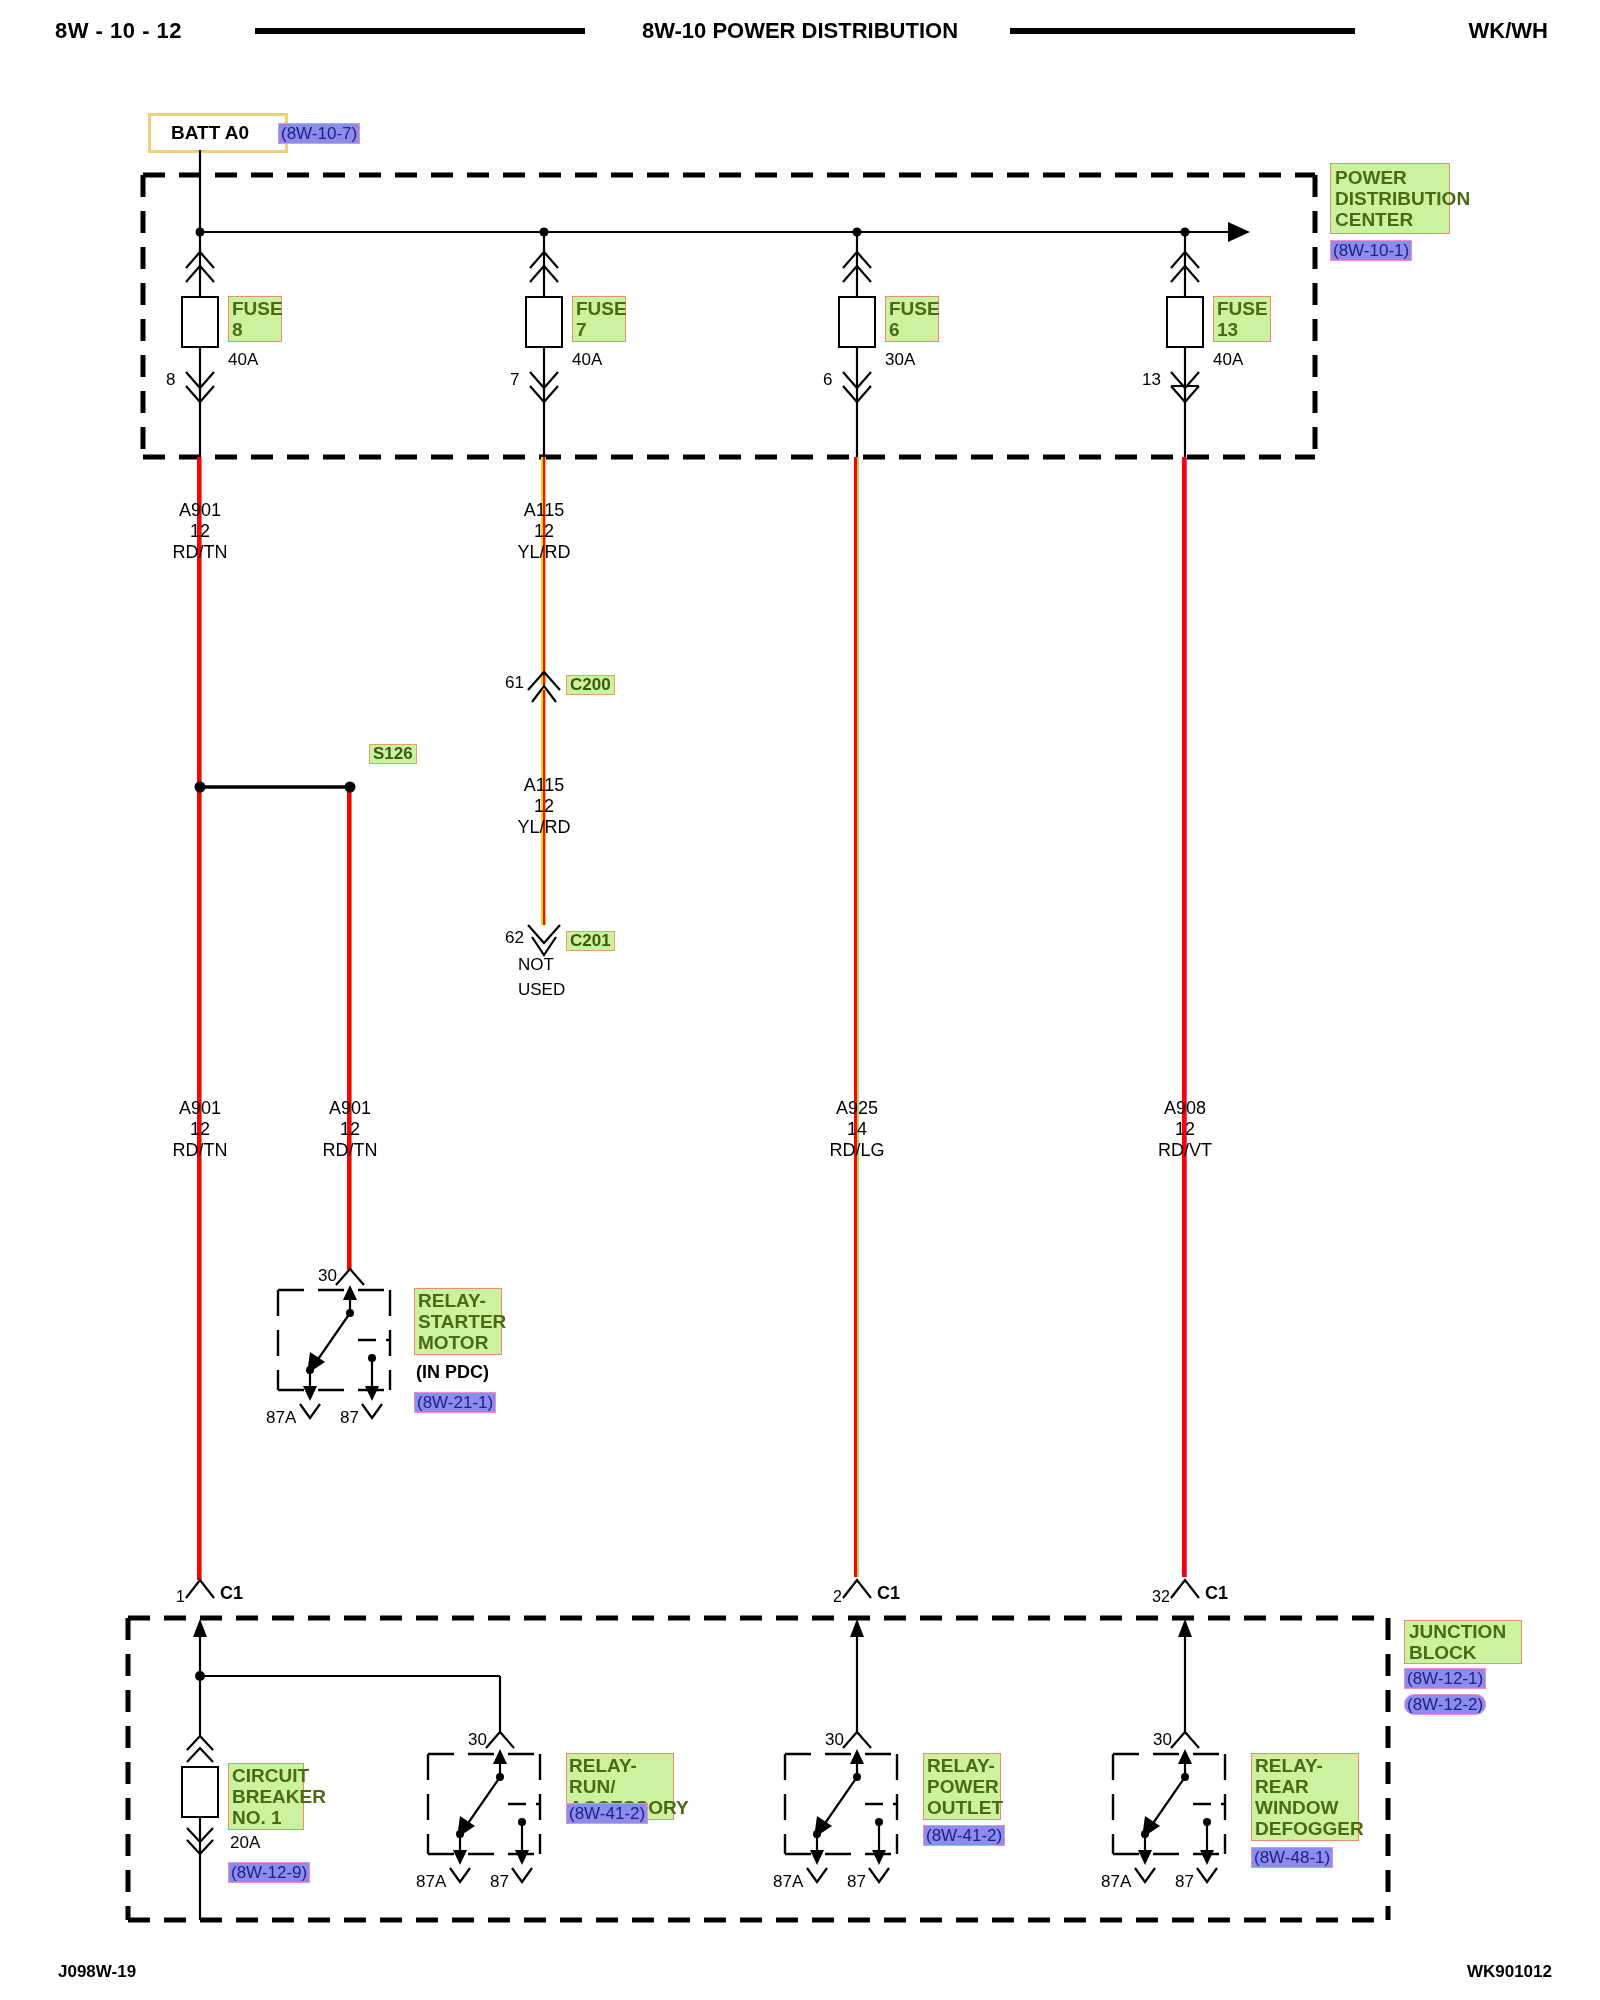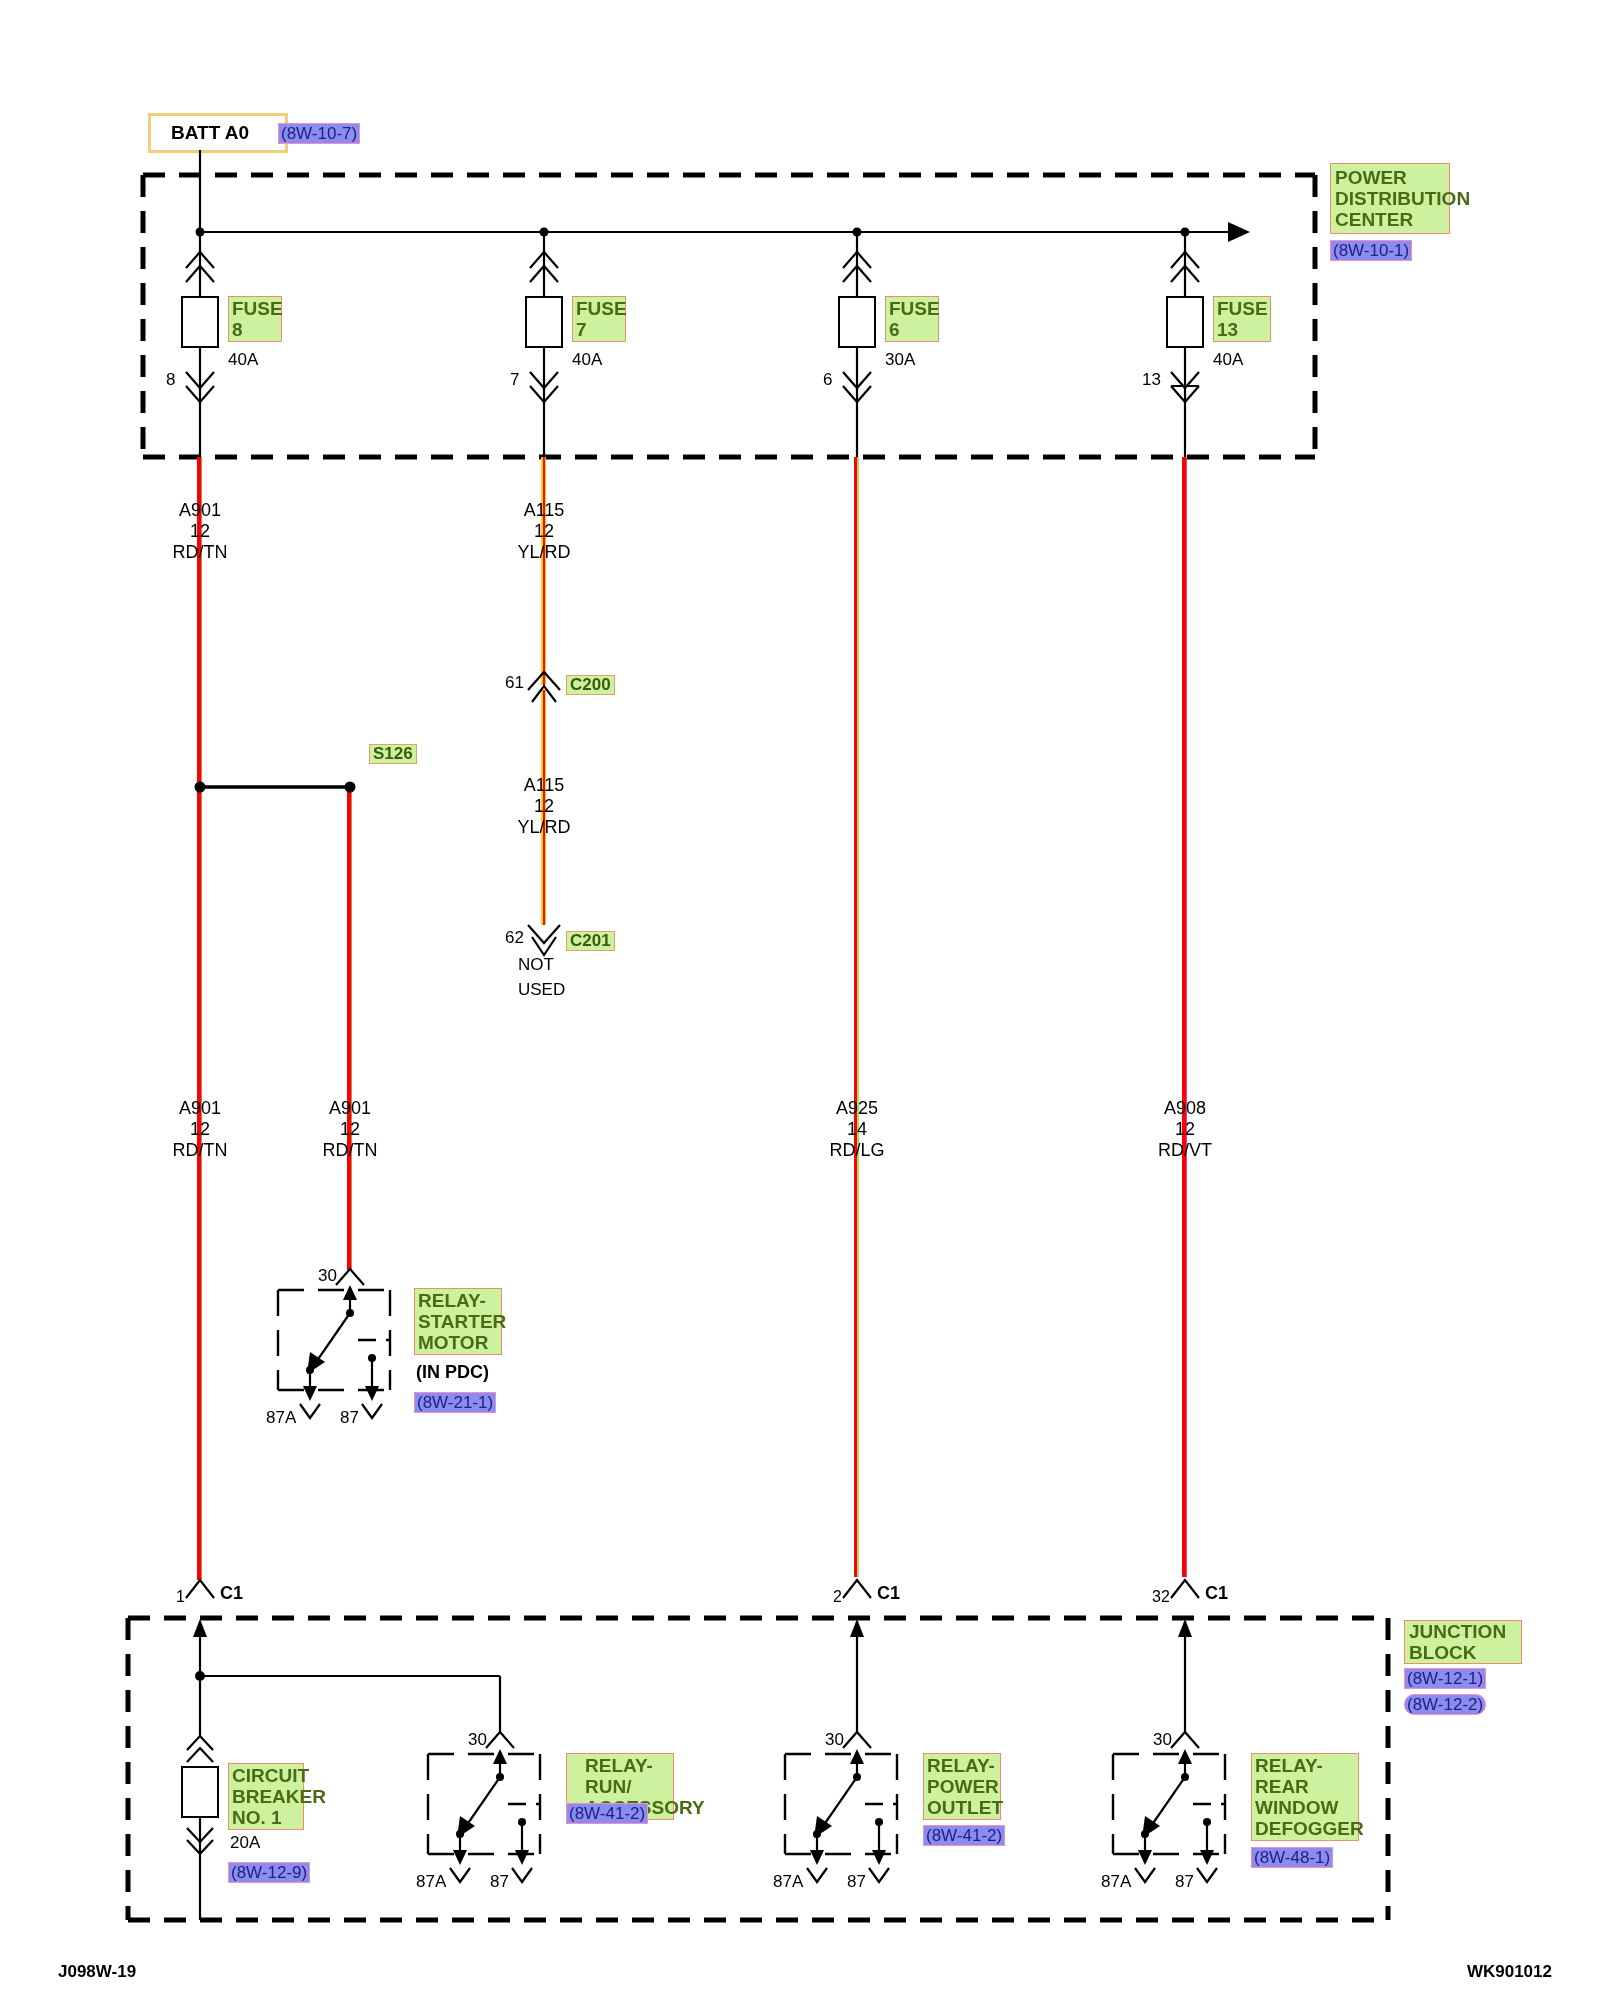--- a/index.html
+++ b/index.html
@@ -49,20 +49,27 @@
   svg{position:absolute;overflow:visible;}
   .stk{stroke:#000;stroke-width:2.2;fill:none;}
   .stk3{stroke:#000;stroke-width:2.6;fill:none;}
   .fil{fill:#000;}
 </style>
 </head>
 <body>
 
 <div class="page">
 
+  <div class="hdr">
+    <div class="hdr-left">8W - 10 - 12</div>
+    <div class="hdr-rule l"></div>
+    <div class="hdr-title">8W-10 POWER DISTRIBUTION</div>
+    <div class="hdr-rule r"></div>
+    <div class="hdr-right">WK/WH</div>
+  </div>
 
   <div class="battbox" style="left:148px;top:113px;width:140px;height:40px;">BATT A0</div>
   <div class="hl-purple" style="position:absolute;left:278px;top:123px;">(8W-10-7)</div>
 
   <svg style="left:0;top:0;width:1600px;height:2000px;">
 
     <path class="stk" style="stroke-width:5;stroke-dasharray:22 14" d="M143,175 L1315,175 M1315,175 L1315,457 M143,457 L1315,457 M143,175 L143,457"></path>
   </svg>
 
   <div class="hl-green" style="position:absolute;left:1330px;top:163px;width:120px;padding:3px 4px;">
@@ -381,21 +388,21 @@
     <div>CIRCUIT</div>
     <div>BREAKER</div>
     <div>NO. 1</div>
   </div>
   <div class="lbl" style="left:230px;top:1833px;">20A</div>
   <div class="hl-purple" style="position:absolute;left:228px;top:1862px;">(8W-12-9)</div>
 
   <div class="lbl" style="left:468px;top:1730px;">30</div>
   <div class="lbl" style="left:416px;top:1872px;">87A</div>
   <div class="lbl" style="left:490px;top:1872px;">87</div>
-  <div class="hl-green" style="position:absolute;left:566px;top:1753px;width:108px;padding:1px 18px;">
+  <div class="hl-green" style="position:absolute;left:566px;top:1753px;width:108px;padding:1px 2px;">
     <div>RELAY-RUN/</div>
     <div>ACCESSORY</div>
   </div>
   <div class="hl-purple" style="position:absolute;left:566px;top:1803px;">(8W-41-2)</div>
 
   <div class="lbl" style="left:825px;top:1730px;">30</div>
   <div class="lbl" style="left:773px;top:1872px;">87A</div>
   <div class="lbl" style="left:847px;top:1872px;">87</div>
   <div class="hl-green" style="position:absolute;left:923px;top:1753px;width:78px;padding:1px 3px;">
     <div>RELAY-</div>

